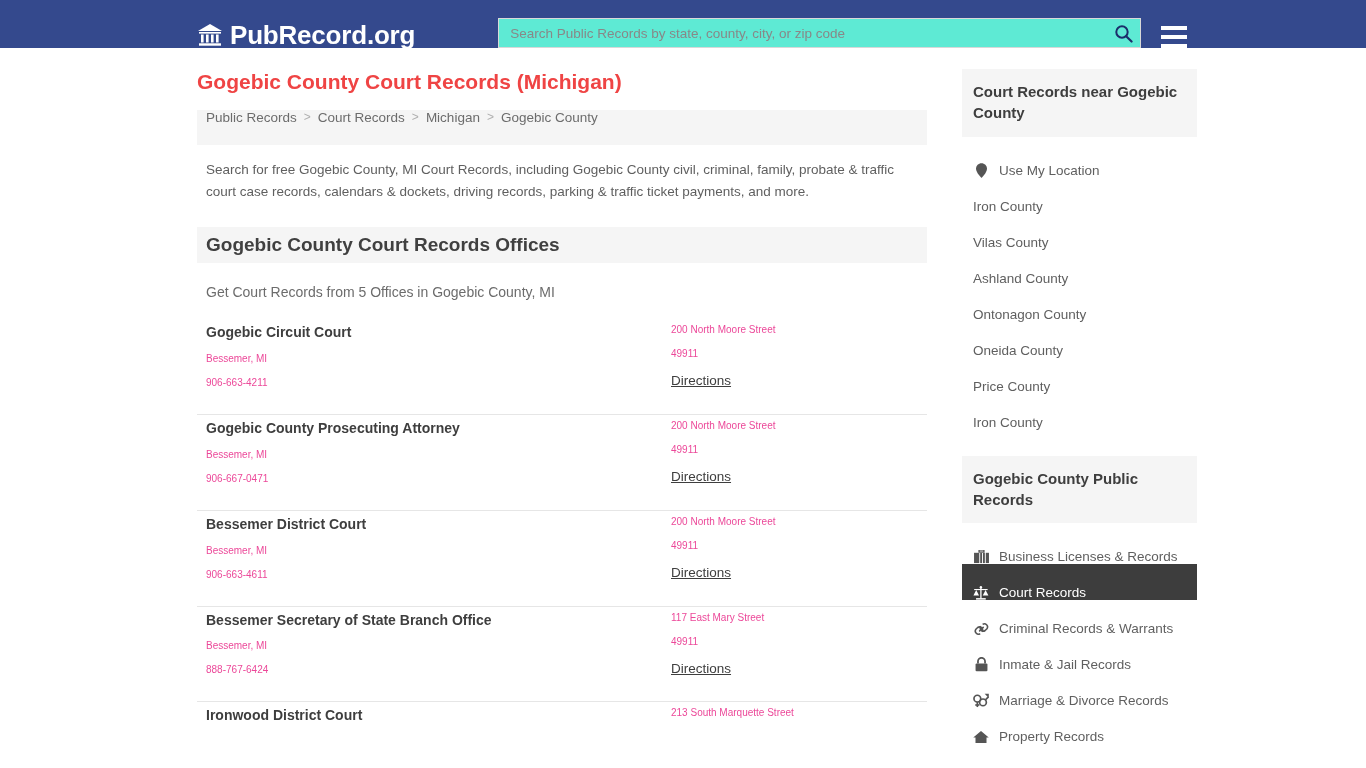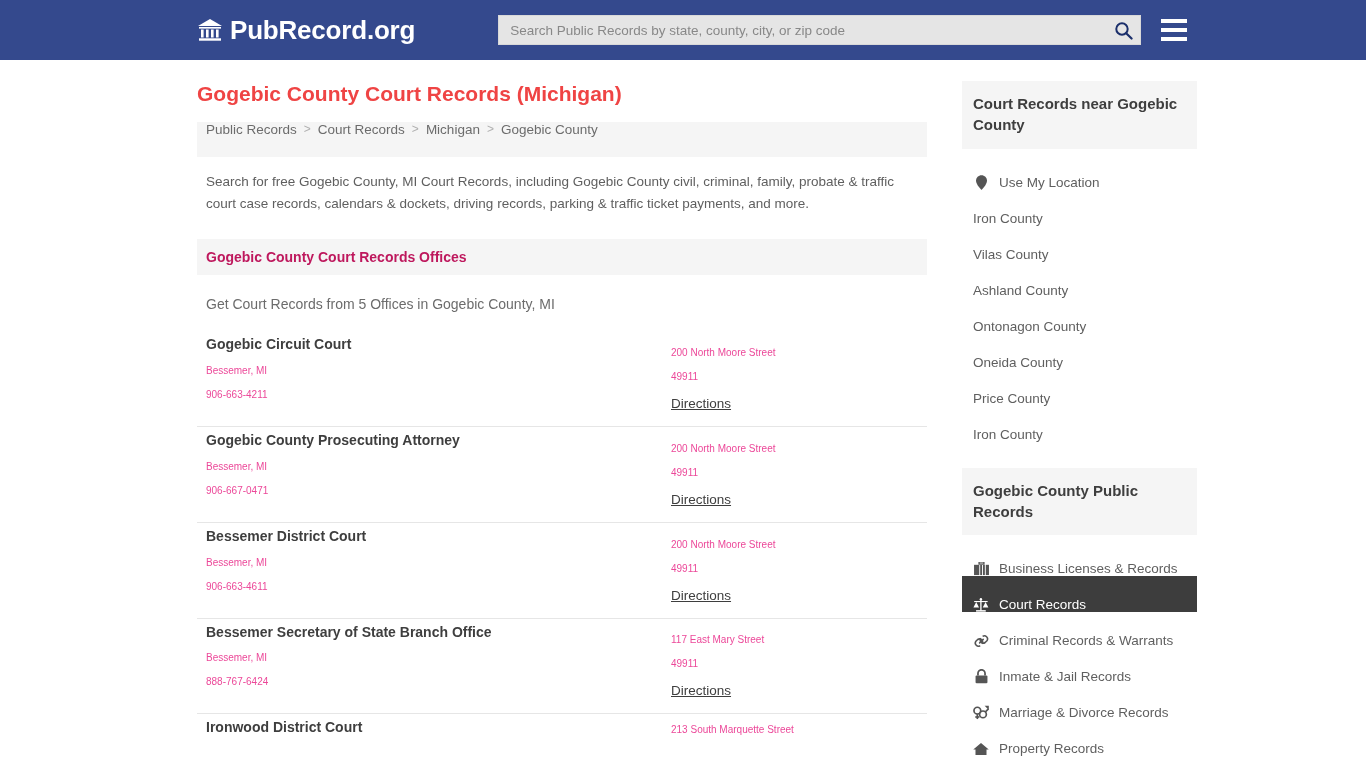--- a/index.html
+++ b/index.html
@@ -6,24 +6,24 @@
   html, body {
     margin: 0; padding: 0;
     width: 1366px; height: 768px;
     overflow: hidden;
     background: #ffffff;
     font-family: "Liberation Sans", sans-serif;
   }
 
   
   .header {
-    height: 60px;
+    height: 48px;
     background: #34498d;
     display: flex;
-    align-items: center;
+    align-items: flex-end;
     width: 100%;
   }
   .brand {
     display: flex;
     align-items: center;
     margin-left: 197px;
     color: #ffffff;
     text-decoration: none;
     gap: 7px;
   }
@@ -32,21 +32,21 @@
     font-size: 26px;
     font-weight: bold;
     color: #ffffff;
     letter-spacing: -0.2px;
     line-height: 1;
   }
   .search-wrap {
     margin-left: 83px;
     width: 643px;
     height: 30px;
-    background: #e5e5e5;
+    background: #5eead4;
     border: 1px solid #d8d8d8;
     display: flex;
     align-items: center;
     position: relative;
   }
   .search-input {
     flex: 1;
     border: none;
     outline: none;
     height: 26px;
@@ -125,37 +125,36 @@
     width: 690px;
   }
 
   .section-head {
     background: #f5f5f5;
     height: 36px;
     display: flex;
     align-items: center;
     padding-left: 9px;
     margin-top: 24px;
-    font-size: 14px;
+    font-size: 19px;
     font-weight: bold;
-    color: #be185d;
+    color: #404040;
   }
 
   .subcount {
     font-size: 14px;
     color: #6c6c6c;
     margin: 21px 0 0 9px;
   }
 
   .office-list { margin-top: 19px; }
   .office {
     display: flex;
     border-bottom: 1px solid #e6e6e6;
     padding: 4px 0 14px 9px;
-    align-items: flex-end;
   }
   .office:last-child { border-bottom: none; }
   .office-left { width: 465px; }
   .office-right { flex: 1; }
   .office-name {
     font-size: 14px;
     font-weight: bold;
     color: #3e3e3e;
     margin-bottom: 10px;
     line-height: 1.35;

